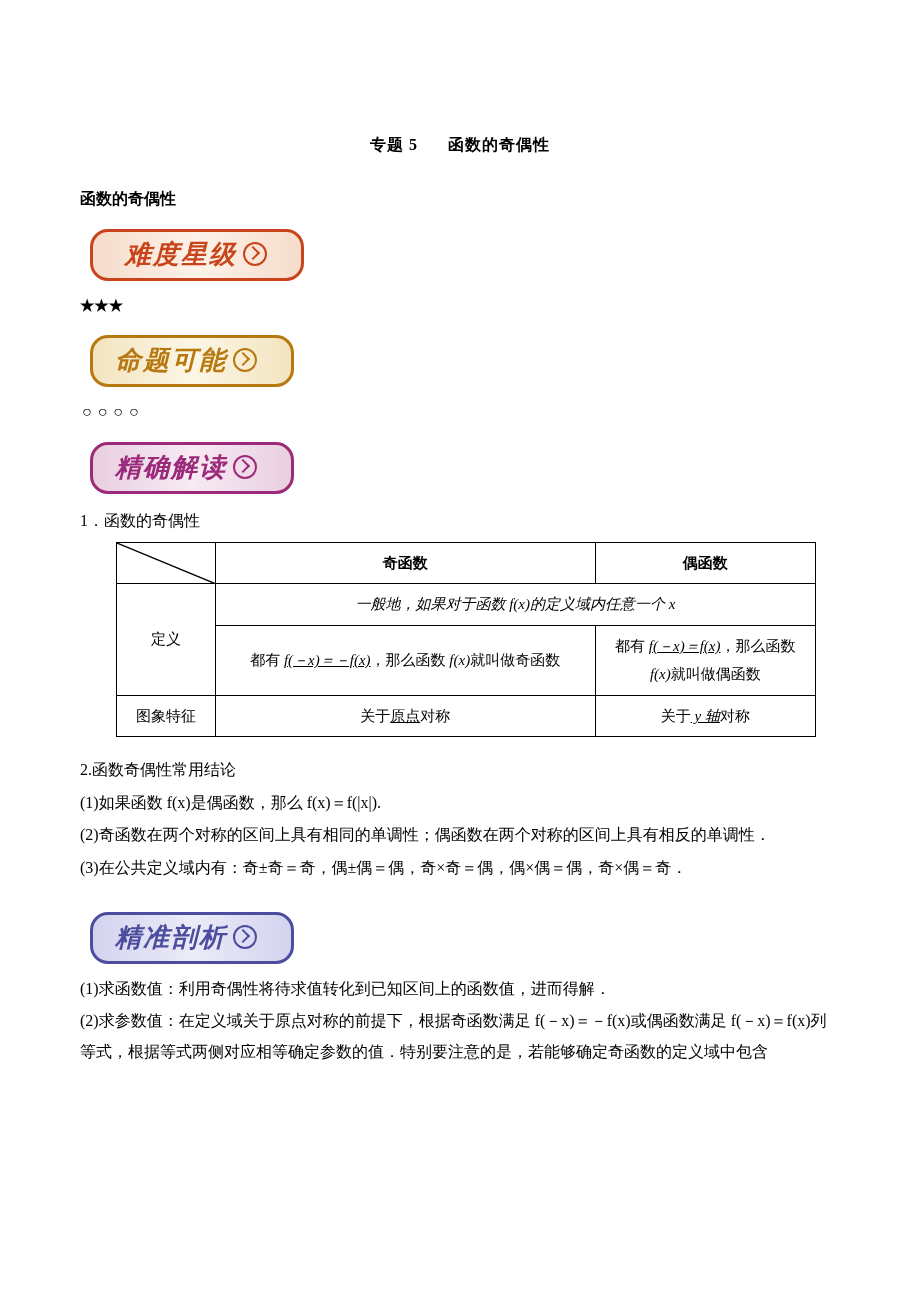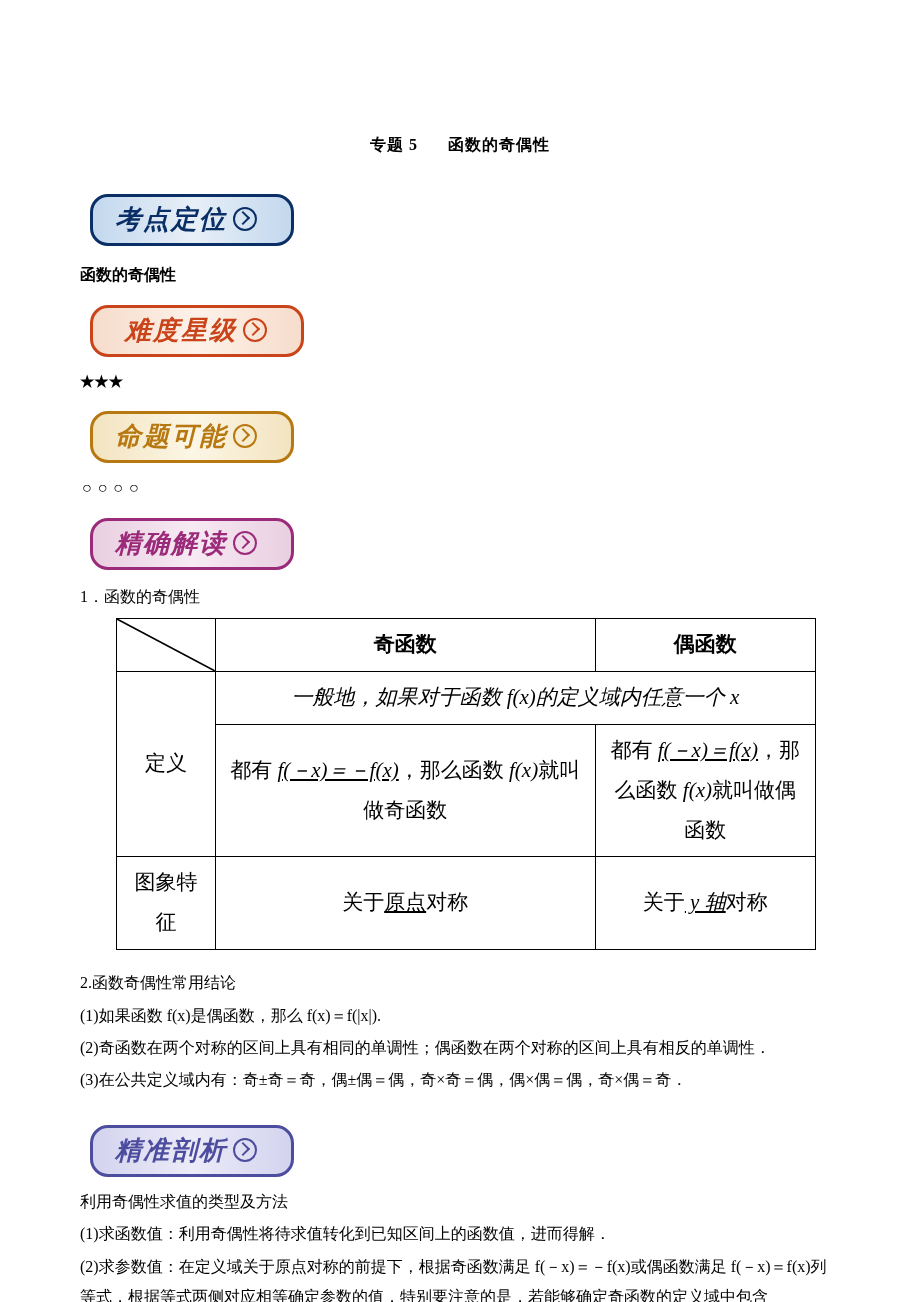--- a/index.html
+++ b/index.html
@@ -61,21 +61,21 @@
     background:linear-gradient(90deg,#e9cfe1 0%,#f7eaf3 50%,#e9cfe1 100%);}
   .badge-violet{ color:#4c4d9e; border-color:#4c4d9e;
     background:linear-gradient(90deg,#d3d3ef 0%,#ecebf8 50%,#d3d3ef 100%);}
   .plain-line { font-size:16px; font-weight:bold; margin: 6px 0 4px 0;}
   .stars { font-size:16px; margin: 2px 0 4px 0; font-weight:bold;}
   .circles { font-size:16px; margin: 2px 0 4px 2px; letter-spacing:6px;}
   .sec-num { margin: 4px 0 6px 0;}
   table.parity {
     border-collapse: collapse;
     margin: 6px 0 18px 36px;
-    font-size: 21px;
+    font-size: 15px;
     width: 700px;
   }
   table.parity td, table.parity th {
     border: 1px solid #000;
     padding: 6px 10px;
     text-align: center;
     vertical-align: middle;
   }
   .diag-cell {
     width:98px;height:28px;position:relative;padding:0!important;
@@ -90,23 +90,20 @@
 </style>
 </head>
 <body>
 
 <div class="page">
 
   <div class="title-line">
     <span>专题 5</span><span class="title-gap"></span><span>函数的奇偶性</span>
   </div>
 
-  <div class="section-badge badge-blue">
-    <span>考点定位</span><span class="circ"></span>
-  </div>
   <div class="plain-line">函数的奇偶性</div>
 
   <div class="section-badge badge-orange">
     <span>难度星级</span><span class="circ"></span>
   </div>
   <div class="stars">★★★</div>
 
   <div class="section-badge badge-gold">
     <span>命题可能</span><span class="circ"></span>
   </div>
@@ -158,17 +155,16 @@
     <div class="para">2.函数奇偶性常用结论</div>
     <div class="para">(1)如果函数 f(x)是偶函数，那么 f(x)＝f(|x|).</div>
     <div class="para">(2)奇函数在两个对称的区间上具有相同的单调性；偶函数在两个对称的区间上具有相反的单调性．</div>
     <div class="para">(3)在公共定义域内有：奇±奇＝奇，偶±偶＝偶，奇×奇＝偶，偶×偶＝偶，奇×偶＝奇．</div>
   </div>
 
   <div class="section-badge badge-violet" style="margin-top:27px">
     <span>精准剖析</span><span class="circ"></span>
   </div>
 
-  <div class="para">利用奇偶性求值的类型及方法</div>
   <div class="para">(1)求函数值：利用奇偶性将待求值转化到已知区间上的函数值，进而得解．</div>
   <div class="para">(2)求参数值：在定义域关于原点对称的前提下，根据奇函数满足 f(－x)＝－f(x)或偶函数满足 f(－x)＝f(x)列等式，根据等式两侧对应相等确定参数的值．特别要注意的是，若能够确定奇函数的定义域中包含</div>
 
 </div>
 
 </body></html>

